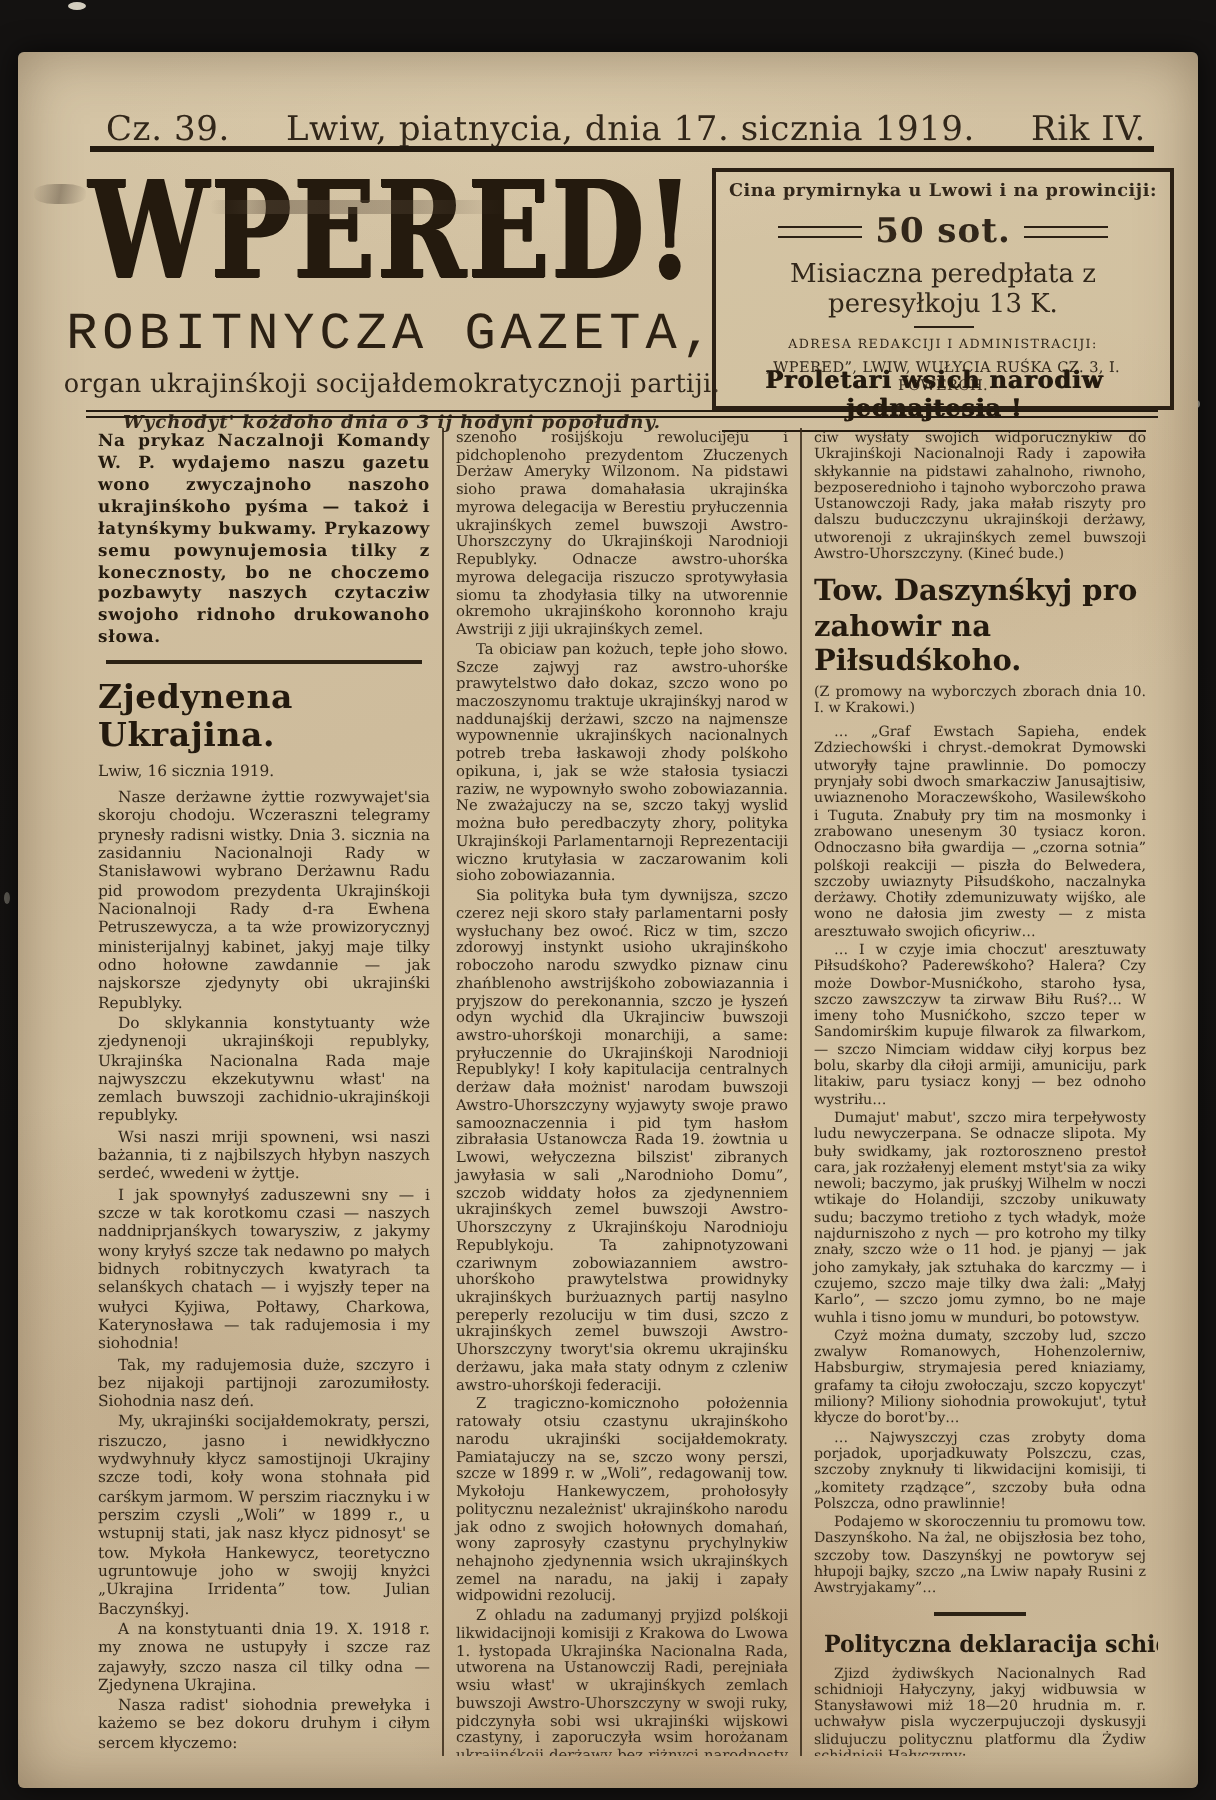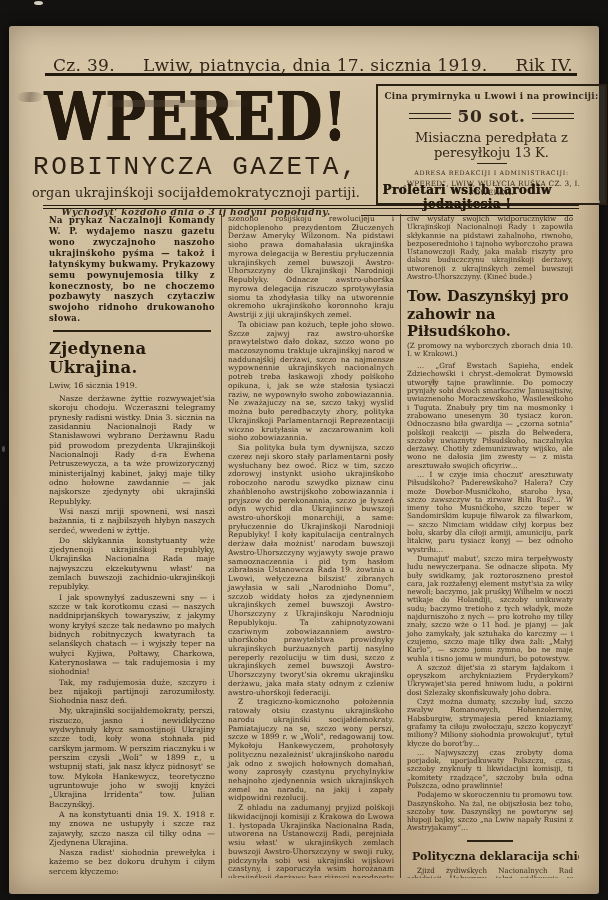--- a/index.html
+++ b/index.html
@@ -47,21 +47,21 @@
     background:linear-gradient(90deg,transparent,rgba(90,75,58,.45) 20%,rgba(90,75,58,.3) 70%,transparent);
     border-radius:3px;}
   .pencil{position:absolute;left:8px;top:66px;width:26px;height:10px;
     background:linear-gradient(100deg,transparent,rgba(95,82,66,.5),transparent);
     border-radius:40%;}
   .mast .sub{margin-top:13px;font-size:26px;letter-spacing:2.5px;color:#2b2013;font-family:Liberation Mono, monospace;}
   .mast .organ{margin-top:3px;font-size:12.8px;letter-spacing:.2px;}
   .mast .sched{margin-top:7px;font-size:9px;font-weight:bold;font-style:italic;letter-spacing:.5px;}
 
   
-  .pbox{position:absolute;top:58px;left:367px;width:219px;border:2px solid #2b2014;
+  .pbox{position:absolute;top:58px;left:347px;width:219px;border:2px solid #2b2014;
     text-align:center;padding:5px 4px 6px;background:rgba(224,210,180,.14);}
   .pbox .l1{font-size:8.8px;font-weight:bold;letter-spacing:.3px;}
   .pbox .price-row{display:flex;align-items:center;justify-content:center;gap:7px;margin:5px 0 4px;}
   .dline{width:42px;height:4px;border-top:1.4px solid #2b2014;border-bottom:1.4px solid #2b2014;}
   .pbox .price{font-size:17px;font-weight:bold;letter-spacing:.5px;}
   .pbox .l2{font-size:13px;}
   .pbox .u{width:30px;height:1.4px;background:#2b2014;margin:3px auto 5px;}
   .pbox .l3{font-size:6.3px;letter-spacing:.7px;}
   .pbox .l4{font-size:7.3px;font-weight:normal;margin-top:2.5px;letter-spacing:.2px;}
 
@@ -142,22 +142,22 @@
     <div class="main-rule"></div>
 
     <div class="cols">
 
       <div class="col c1">
         <p class="notice">Na prykaz Naczalnoji Komandy W. P. wydajemo naszu gazetu wono zwyczajnoho naszoho ukrajinśkoho pyśma — takoż i łatynśkymy bukwamy. Prykazowy semu powynujemosia tilky z konecznosty, bo ne choczemo pozbawyty naszych czytacziw swojoho ridnoho drukowanoho słowa.</p>
         <div class="rule-s"></div>
         <div class="h1">Zjedynena Ukrajina.</div>
         <p class="dateline">Lwiw, 16 sicznia 1919.</p>
         <p>Nasze derżawne żyttie rozwywajet'sia skoroju chodoju. Wczeraszni telegramy prynesły radisni wistky. Dnia 3. sicznia na zasidanniu Nacionalnoji Rady w Stanisławowi wybrano Derżawnu Radu pid prowodom prezydenta Ukrajinśkoji Nacionalnoji Rady d-ra Ewhena Petruszewycza, a ta wże prowizorycznyj ministerijalnyj kabinet, jakyj maje tilky odno hołowne zawdannie — jak najskorsze zjedynyty obi ukrajinśki Republyky.</p>
+        <p>Do sklykannia konstytuanty wże zjedynenoji ukrajinśkoji republyky, Ukrajinśka Nacionalna Rada maje najwyszczu ekzekutywnu włast' na zemlach buwszoji zachidnio-ukrajinśkoji republyky.</p>
         <p>Wsi naszi mriji spowneni, wsi naszi bażannia, ti z najbilszych hłybyn naszych serdeć, wwedeni w żyttje.</p>
-        <p>Do sklykannia konstytuanty wże zjedynenoji ukrajinśkoji republyky, Ukrajinśka Nacionalna Rada maje najwyszczu ekzekutywnu włast' na zemlach buwszoji zachidnio-ukrajinśkoji republyky.</p>
         <p>I jak spownyłyś zaduszewni sny — i szcze w tak korotkomu czasi — naszych naddniprjanśkych towarysziw, z jakymy wony kryłyś szcze tak nedawno po małych bidnych robitnyczych kwatyrach ta selanśkych chatach — i wyjszły teper na wułyci Kyjiwa, Połtawy, Charkowa, Katerynosława — tak radujemosia i my siohodnia!</p>
         <p>Tak, my radujemosia duże, szczyro i bez nijakoji partijnoji zarozumiłosty. Siohodnia nasz deń.</p>
         <p>My, ukrajinśki socijałdemokraty, perszi, riszuczo, jasno i newidkłyczno wydwyhnuły kłycz samostijnoji Ukrajiny szcze todi, koły wona stohnała pid carśkym jarmom. W perszim riacznyku i w perszim czysli „Woli” w 1899 r., u wstupnij stati, jak nasz kłycz pidnosyt' se tow. Mykoła Hankewycz, teoretyczno ugruntowuje joho w swojij knyżci „Ukrajina Irridenta” tow. Julian Baczynśkyj.</p>
         <p>A na konstytuanti dnia 19. X. 1918 r. my znowa ne ustupyły i szcze raz zajawyły, szczo nasza cil tilky odna — Zjedynena Ukrajina.</p>
         <p>Nasza radist' siohodnia prewełyka i każemo se bez dokoru druhym i ciłym sercem kłyczemo:</p>
         <p class="emph">Nechaj żywe wilna zjedynena Ukrajinśka Narodnia Republyka!</p>
 
       </div>
 
       <div class="col c2">
@@ -168,21 +168,20 @@
         <p>Z ohladu na zadumanyj pryjizd polśkoji likwidacijnoji komisiji z Krakowa do Lwowa 1. łystopada Ukrajinśka Nacionalna Rada, utworena na Ustanowczij Radi, perejniała wsiu włast' w ukrajinśkych zemlach buwszoji Awstro-Uhorszczyny w swoji ruky, pidczynyła sobi wsi ukrajinśki wijskowi czastyny, i zaporuczyła wsim horożanam ukrajinśkoji derżawy bez riżnyci narodnosty i wiroispowidannia nacionalnu i wiroispowidnu riwnoprawnist', zakłykała nacionalni menszosty ukrajinśkoji derżawy: Polakiw, Żydiw i Nim-</p>
       </div>
 
       <div class="col c3">
         <p class="noind">ciw wysłaty swojich widporucznykiw do Ukrajinśkoji Nacionalnoji Rady i zapowiła skłykannie na pidstawi zahalnoho, riwnoho, bezposerednioho i tajnoho wyborczoho prawa Ustanowczoji Rady, jaka małab riszyty pro dalszu buduczczynu ukrajinśkoji derżawy, utworenoji z ukrajinśkych zemel buwszoji Awstro-Uhorszczyny.  (Kineć bude.)</p>
         <div class="h3">Tow. Daszynśkyj pro zahowir na Piłsudśkoho.</div>
         <p class="subnote">(Z promowy na wyborczych zborach dnia 10. I. w Krakowi.)</p>
         <p>… „Graf Ewstach Sapieha, endek Zdziechowśki i chryst.-demokrat Dymowski utworyły tajne prawlinnie. Do pomoczy prynjały sobi dwoch smarkacziw Janusajtisiw, uwiaznenoho Moraczewśkoho, Wasilewśkoho i Tuguta. Znabuły pry tim na mosmonky i zrabowano unesenym 30 tysiacz koron. Odnoczasno biła gwardija — „czorna sotnia” polśkoji reakciji — piszła do Belwedera, szczoby uwiaznyty Piłsudśkoho, naczalnyka derżawy. Chotiły zdemunizuwaty wijśko, ale wono ne dałosia jim zwesty — z mista aresztuwało swojich oficyriw…</p>
         <p>… I w czyje imia choczut' aresztuwaty Piłsudśkoho? Paderewśkoho? Halera? Czy może Dowbor-Musnićkoho, staroho łysa, szczo zawszczyw ta zirwaw Biłu Ruś?… W imeny toho Musnićkoho, szczo teper w Sandomirśkim kupuje filwarok za filwarkom, — szczo Nimciam widdaw ciłyj korpus bez bolu, skarby dla ciłoji armiji, amuniciju, park litakiw, paru tysiacz konyj — bez odnoho wystriłu…</p>
         <p>Dumajut' mabut', szczo mira terpeływosty ludu newyczerpana. Se odnacze slipota. My buły swidkamy, jak roztoroszneno prestoł cara, jak rozżałenyj element mstyt'sia za wiky newoli; baczymo, jak pruśkyj Wilhelm w noczi wtikaje do Holandiji, szczoby unikuwaty sudu; baczymo tretioho z tych władyk, może najdurniszoho z nych — pro kotroho my tilky znały, szczo wże o 11 hod. je pjanyj — jak joho zamykały, jak sztuhaka do karczmy — i czujemo, szczo maje tilky dwa żali: „Małyj Karlo”, — szczo jomu zymno, bo ne maje wuhla i tisno jomu w munduri, bo potowstyw.</p>
-        <p>A szczoż dijet'sia zi starym łajdakom i opryszkom archykniaziem Fryderykom? Ukrywajet'sia pered hniwom ludu, a pokirni dosi Szlezaky skonfiskuwały joho dobra.</p>
         <p>Czyż można dumaty, szczoby lud, szczo zwalyw Romanowych, Hohenzolerniw, Habsburgiw, strymajesia pered kniaziamy, grafamy ta ciłoju zwołoczaju, szczo kopyczyt' miliony? Miliony siohodnia prowokujut', tytuł kłycze do borot'by…</p>
         <p>… Najwyszczyj czas zrobyty doma porjadok, uporjadkuwaty Polszczu, czas, szczoby znyknuły ti likwidacijni komisiji, ti „komitety rządzące”, szczoby buła odna Polszcza, odno prawlinnie!</p>
         <p>Podajemo w skoroczenniu tu promowu tow. Daszynśkoho. Na żal, ne obijszłosia bez toho, szczoby tow. Daszynśkyj ne powtoryw sej hłupoji bajky, szczo „na Lwiw napały Rusini z Awstryjakamy”…</p>
         <div class="sep"></div>
         <div class="h4">Polityczna deklaracija schidnio-hałyćkych Żydiw.</div>
         <p>Zjizd żydiwśkych Nacionalnych Rad schidnioji Hałyczyny, jakyj widbuwsia w Stanysławowi miż 18—20 hrudnia m. r. uchwaływ pisla wyczerpujuczoji dyskusyji slidujuczu politycznu platformu dla Żydiw schidnioji Hałyczyny:</p>
 
       </div>
 
     </div>

